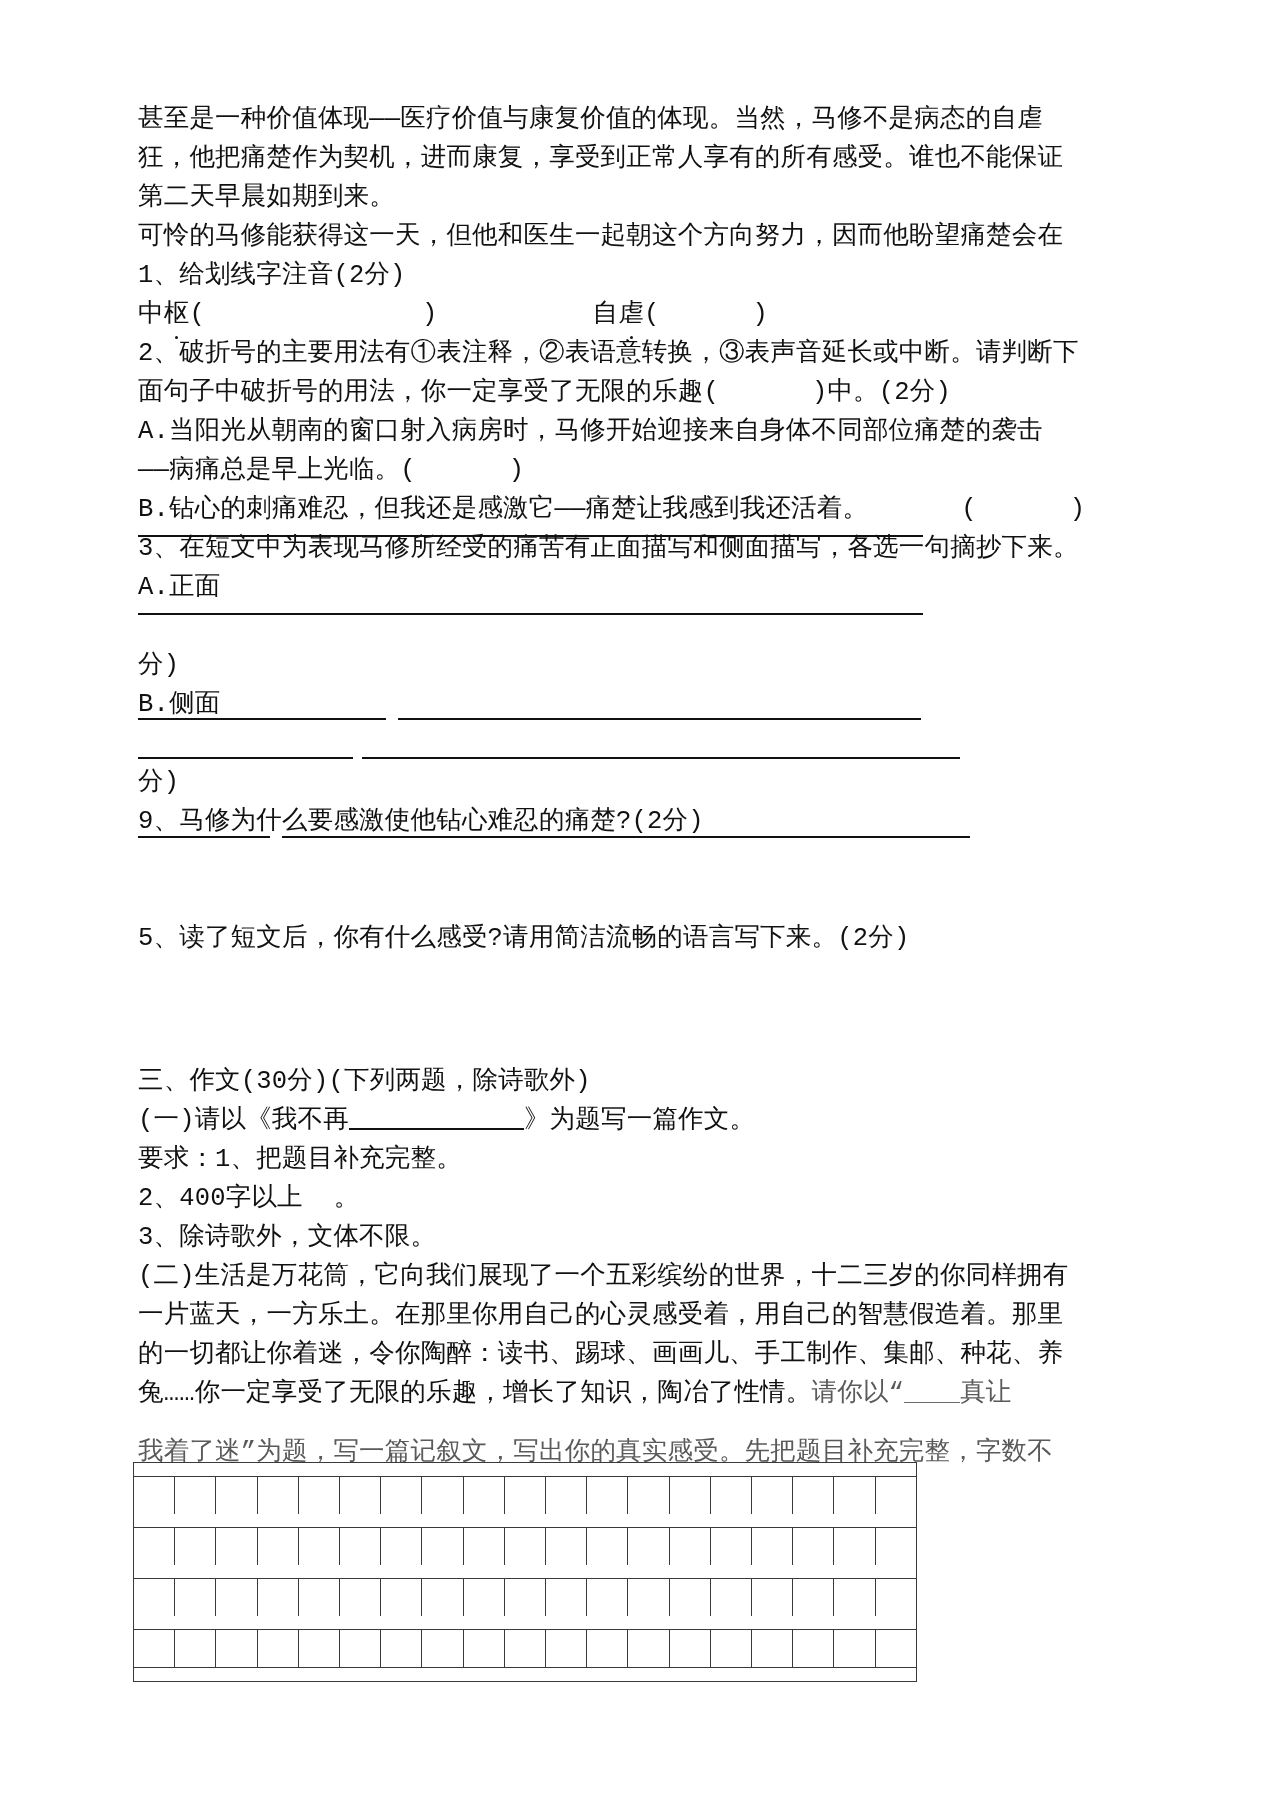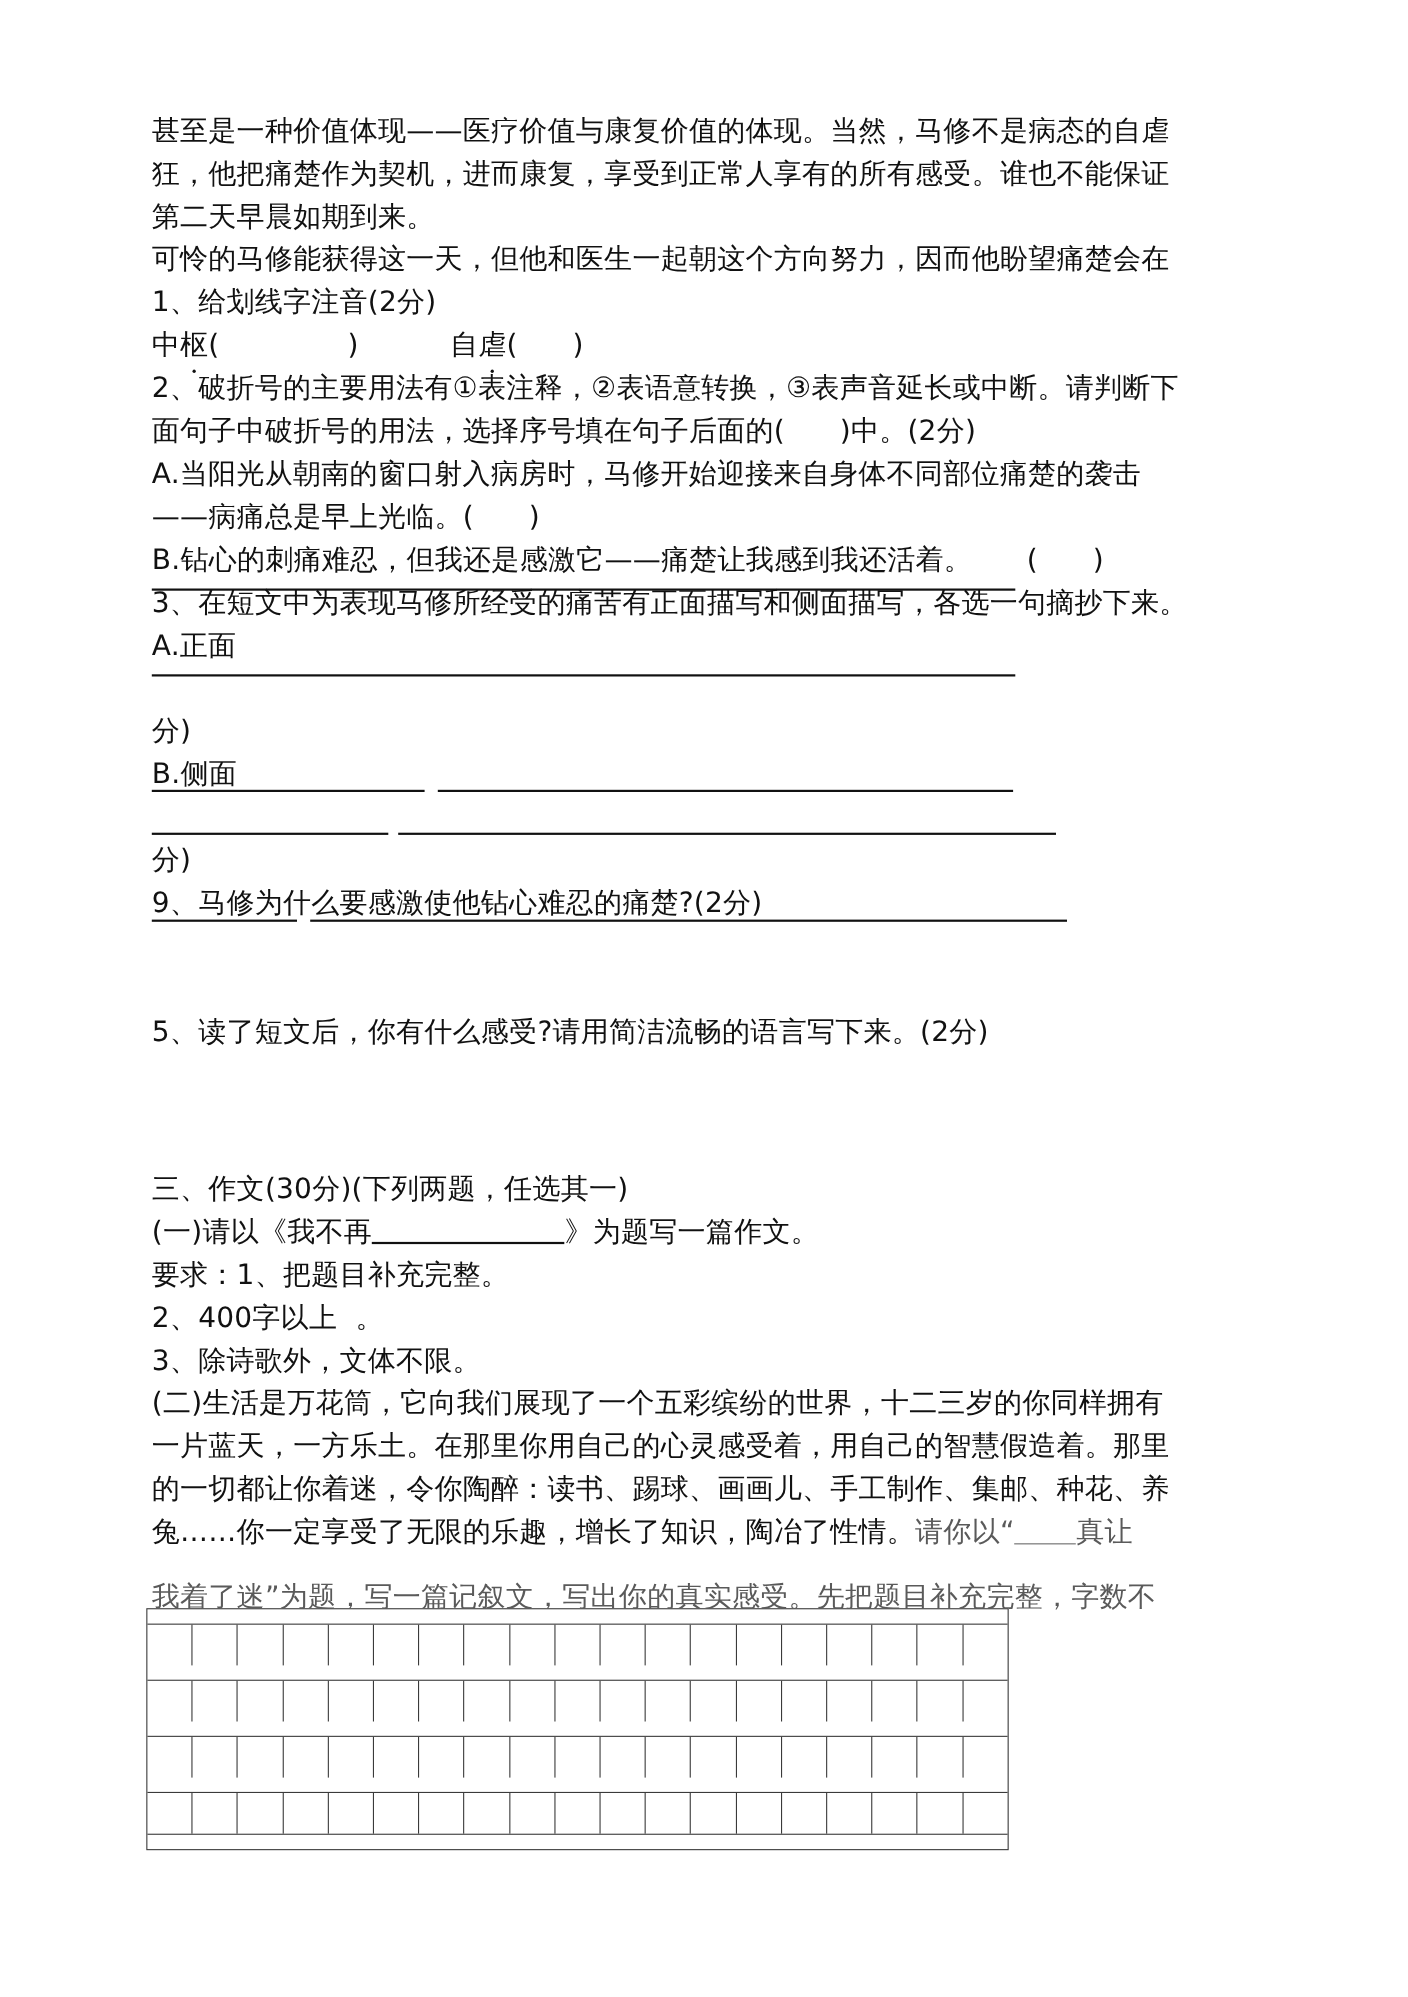--- a/index.html
+++ b/index.html
@@ -15,20 +15,21 @@
     position: relative;
     overflow: hidden;
   }
 
   .page {
     position: absolute;
     left: 0; top: 0;
     width: 1280px;
     height: 1347px;
     background: #fff;
+    font-family: Liberation Mono, monospace;
   }
 
   
   .content {
     position: absolute;
     left: 138px;
     top: 100px;
     width: 852px;
   }
 
@@ -125,21 +126,21 @@
       <div class="line">可怜的马修能获得这一天，但他和医生一起朝这个方向努力，因而他盼望痛楚会在</div>
     </div>
 
     <div>
       <div class="line"><span>1、</span><span>给划线字注音(2分)</span></div>
       <div class="line"><span>中</span><span class="dotchar">枢</span><span>(</span>              <span>)</span>          <span>自</span><span class="dotchar">虐</span><span>(</span>      <span>)</span></div>
     </div>
 
     <div>
       <div class="line">2、破折号的主要用法有①表注释，②表语意转换，③表声音延长或中断。请判断下</div>
-      <div class="line">面句子中破折号的用法，选择序号填在句子后面的(      )中。(2分)</div>
+      <div class="line">面句子中破折号的用法，你一定享受了无限的乐趣(      )中。(2分)</div>
       <div class="line">A.当阳光从朝南的窗口射入病房时，马修开始迎接来自身体不同部位痛楚的袭击</div>
       <div class="line">——病痛总是早上光临。(      )</div>
       <div class="line">B.钻心的刺痛难忍，但我还是感激它——痛楚让我感到我还活着。      (      )</div>
     </div>
 
     <div>
       <div class="line">3、在短文中为表现马修所经受的痛苦有正面描写和侧面描写，各选一句摘抄下来。</div>
       <div class="line">A.正面</div>
       <div class="line" style="height:39px">&nbsp;</div>
       <div class="line">分)</div>
@@ -156,21 +157,21 @@
 
     <div>
       <div class="line">5、读了短文后，你有什么感受?请用简洁流畅的语言写下来。(2分)</div>
       <div class="line" style="height:39px">&nbsp;</div>
       <div class="line" style="height:39px">&nbsp;</div>
     </div>
 
     <div style="height:26px"></div>
 
     <div>
-      <div class="line">三、作文(30分)(下列两题，任选其一)</div>
+      <div class="line">三、作文(30分)(下列两题，除诗歌外)</div>
       <div class="line"><span>(一)请以《我不再</span><span class="blank" style="width:175px;height:22px"></span><span>》为题写一篇作文。</span></div>
       <div class="line">要求：1、把题目补充完整。</div>
       <div class="line">2、400字以上  。</div>
       <div class="line">3、除诗歌外，文体不限。</div>
 
       <div class="line">(二)生活是万花筒，它向我们展现了一个五彩缤纷的世界，十二三岁的你同样拥有</div>
       <div class="line">一片蓝天，一方乐土。在那里你用自己的心灵感受着，用自己的智慧假造着。那里</div>
       <div class="line">的一切都让你着迷，令你陶醉：读书、踢球、画画儿、手工制作、集邮、种花、养</div>
       <div class="line"><span>兔……你一定享受了无限的乐趣，增长了知识，陶冶了性情。</span><span class="faded">请你以“</span><span class="blank-sm" style="width:56px;height:20px"></span><span class="faded">真让</span></div>
       <div class="line faded">我着了迷”为题，写一篇记叙文，写出你的真实感受。先把题目补充完整，字数不</div>

